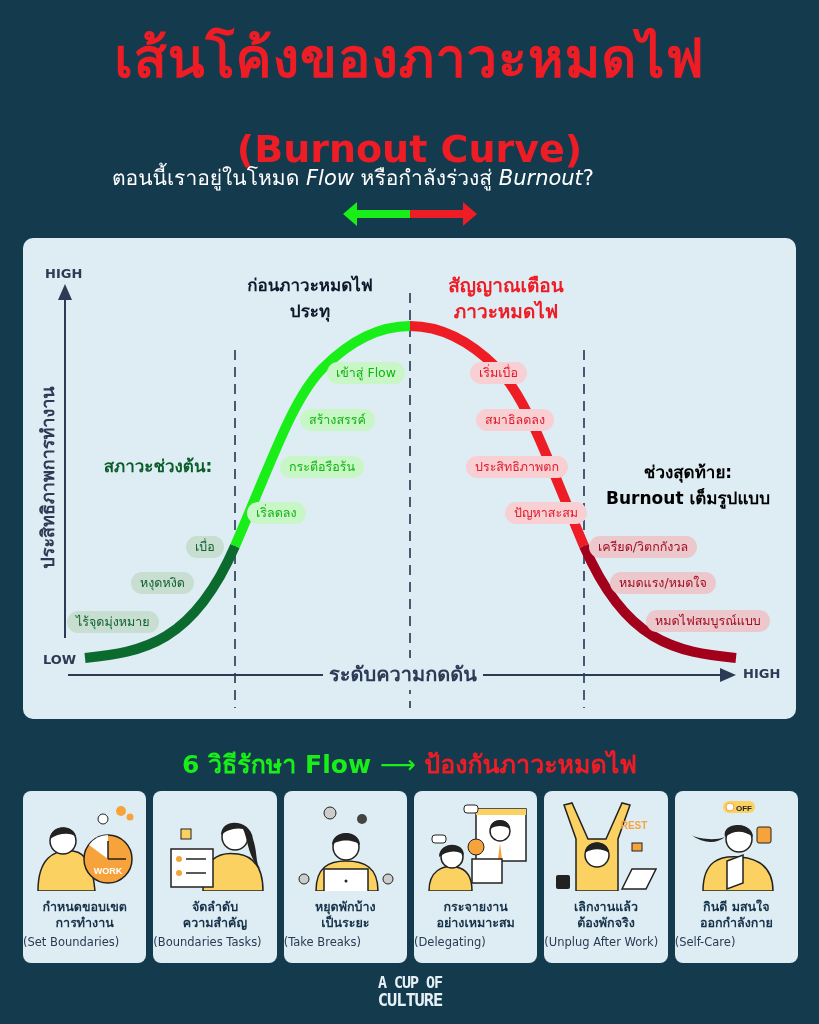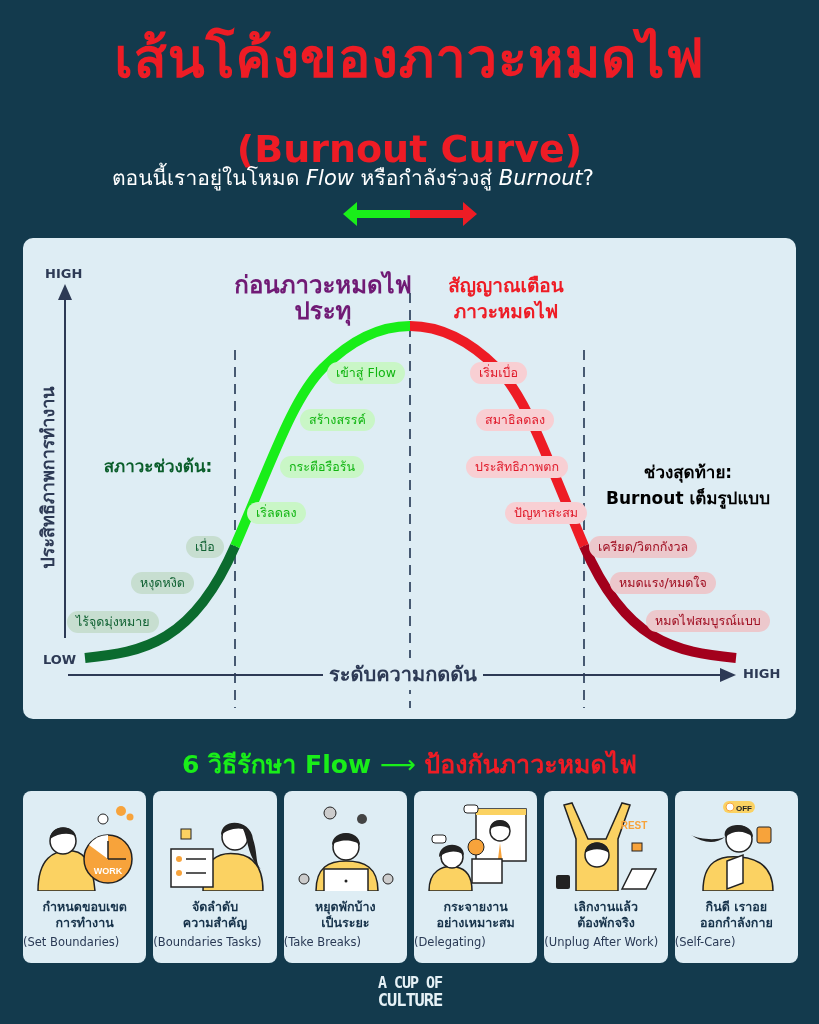--- a/index.html
+++ b/index.html
@@ -15,21 +15,21 @@
   .chart-panel { position: absolute; left: 23px; top: 238px; width: 773px; height: 481px; background: #deedf4; border-radius: 10px; }
   .chart-svg { position: absolute; left: 0; top: 0; }
   .axis-text { position: absolute; color: #2d3a55; font-weight: bold; }
   .ax-high-y { left: 22px; top: 28px; font-size: 13px; }
   .ax-low { left: 20px; top: 414px; font-size: 13px; }
   .ax-high-x { left: 720px; top: 428px; font-size: 13px; }
   .ax-xlabel { left: 300px; top: 420px; font-size: 20px; background: #deedf4; padding: 0 6px; }
   .ax-ylabel { left: 2px; top: 225px; font-size: 18px; transform: rotate(-90deg); transform-origin: center; width: 220px; text-align: center; margin-left: -88px; background: #deedf4; }
 
   .phase-title { position: absolute; text-align: center; font-weight: bold; line-height: 26px; }
-  .phase-green { left: 205px; top: 34px; width: 190px; color: #701a75; font-size: 24px; }
+  .phase-green { left: 192px; top: 34px; width: 190px; color: #0f172a; font-size: 17px; }
   .phase-red { left: 388px; top: 34px; width: 190px; color: #ee1c25; font-size: 19px; }
   .phase-early { left: 60px; top: 215px; width: 150px; color: #0b5e2b; font-size: 17px; text-align: center; }
   .phase-final { left: 565px; top: 221px; width: 200px; color: #000000; font-size: 17px; text-align: center; }
 
   .pill { position: absolute; padding: 3px 9px; border-radius: 12px; font-size: 12.5px; white-space: nowrap; line-height: 16px; }
   .pill-dg { background: #c7ded0; color: #116233; }
   .pill-lg { background: #c9f6c6; color: #10b510; }
   .pill-lr { background: #f8cfd3; color: #e01a2a; margin-left: 45px; }
   .pill-dr { background: #ecc8cc; color: #a00f22; }
 
@@ -224,21 +224,21 @@
       <rect x="38" y="2" width="32" height="12" rx="6" fill="#fbd262"></rect>
       <circle cx="45" cy="8" r="4" fill="#fff" stroke="#f7a33b"></circle>
       <text x="59" y="12" font-size="8" fill="#222" font-weight="bold" text-anchor="middle" font-family="Liberation Sans, sans-serif">OFF</text>
       <path d="M18,92 C18,62 35,56 55,58 C78,60 88,72 88,92Z" fill="#fbd262" stroke="#222" stroke-width="1.5"></path>
       <circle cx="54" cy="40" r="13" fill="#fff" stroke="#222" stroke-width="1.5"></circle>
       <path d="M40,38 C36,22 68,22 68,38 C60,32 50,30 40,38 C30,42 14,40 6,36 C18,44 30,46 40,38Z" fill="#222"></path>
       <rect x="72" y="28" width="14" height="16" rx="2" fill="#f7a33b" stroke="#222"></rect>
       <path d="M42,62 L58,56 L58,84 L42,90Z" fill="#fff" stroke="#222" stroke-width="1.5"></path>
     </svg>
     <div class="tip-th">
-        <div>กินดี เราอย</div>
+        <div>กินดี มสนใจ</div>
         <div>ออกกำลังกาย</div>
       </div>
     <div class="tip-en">(Self-Care)</div>
   </div>
 </div>
 
 <div class="logo">
   <div class="l1">A CUP OF</div>
   <div class="l2">CULTURE</div>
 </div>

